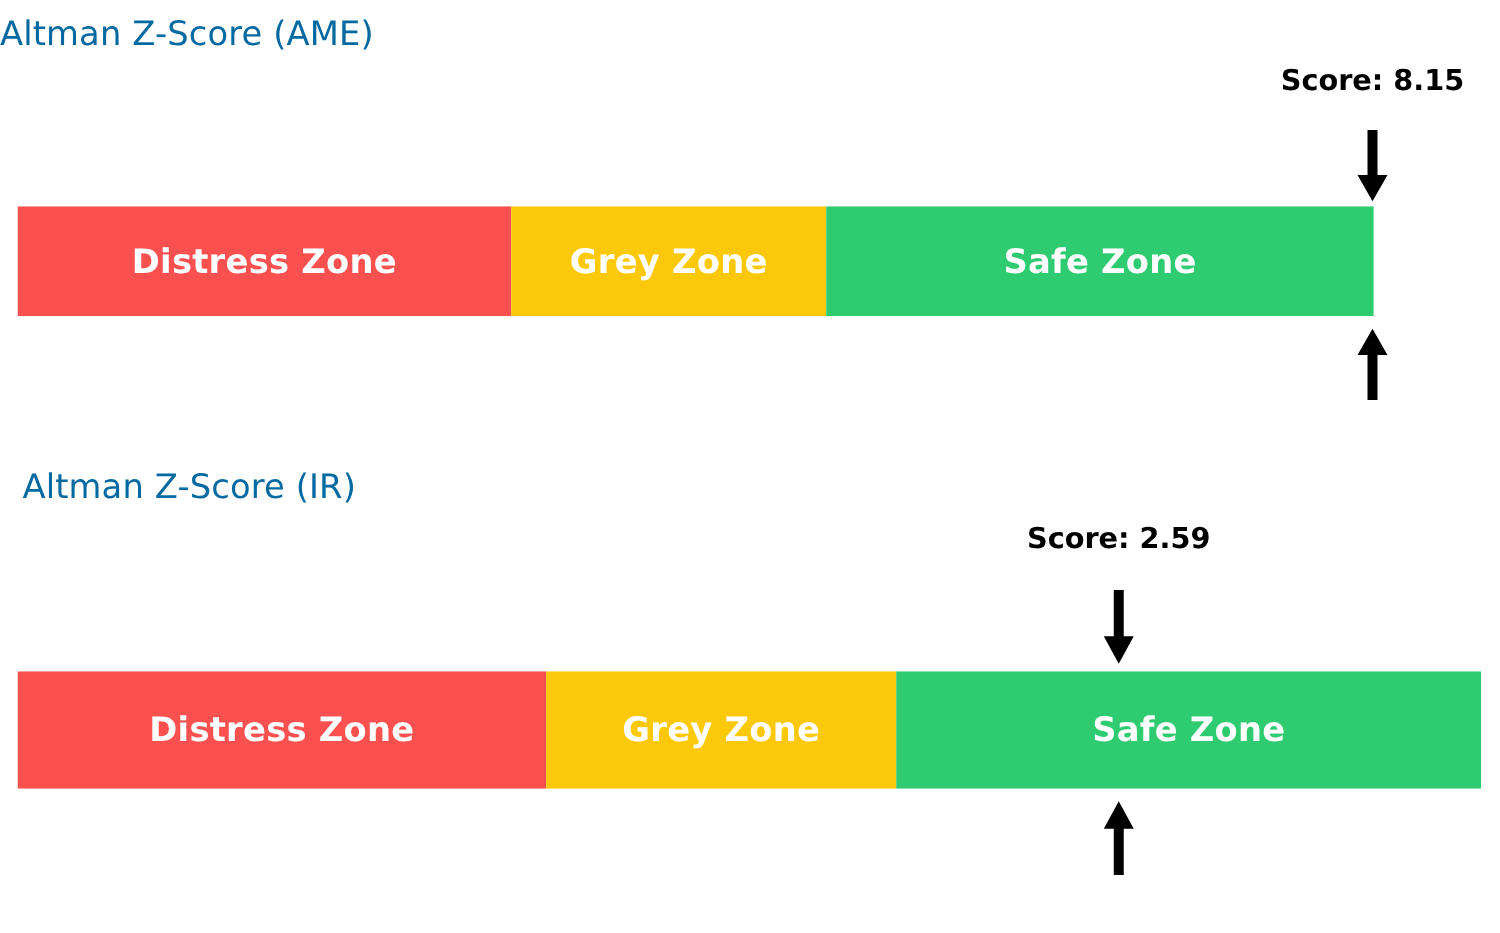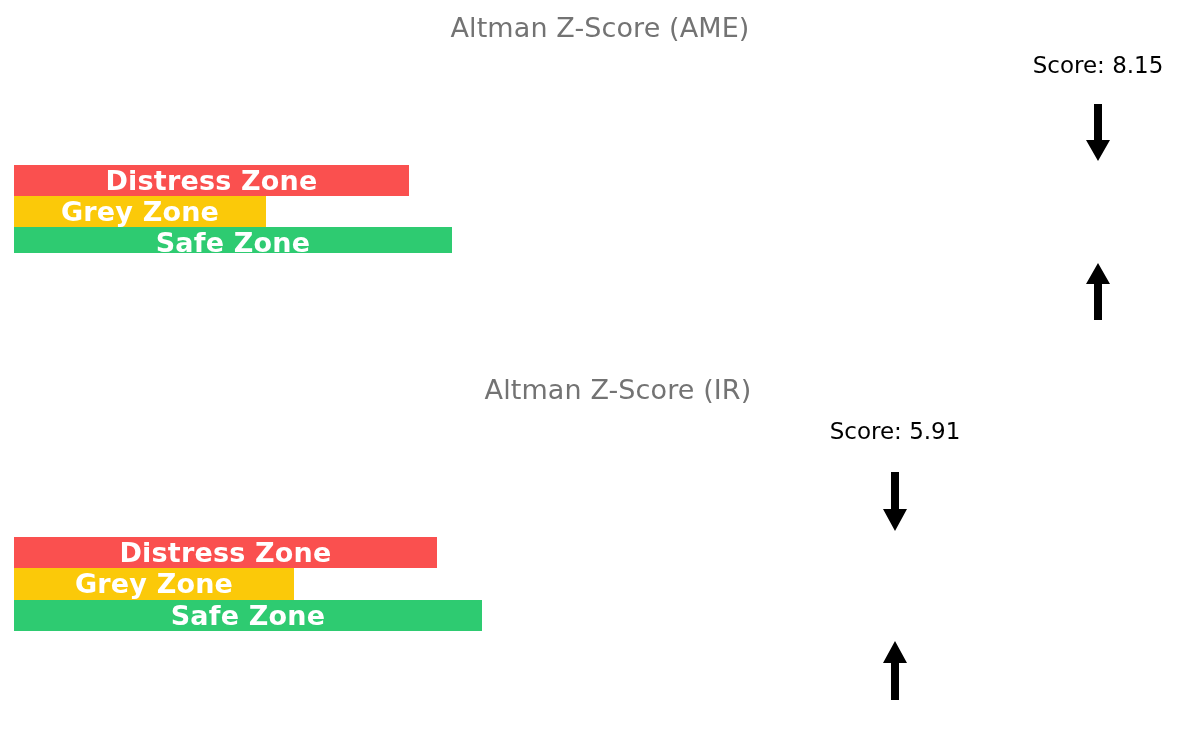--- a/index.html
+++ b/index.html
@@ -18,45 +18,44 @@
   .chart-panel {
     position: absolute;
     left: 0;
     width: 1200px;
   }
 
   .panel-title {
     position: absolute;
     left: 0;
     width: 1200px;
-    text-align: center;
-    color: #737373;
+    text-align: left;
+    color: #0369a1;
     font-size: 27px;
     font-weight: 400;
     font-family: "DejaVu Sans", sans-serif;
     letter-spacing: 0.1px;
     white-space: nowrap;
   }
 
   .score-label {
     position: absolute;
     font-size: 23px;
-    font-weight: normal;
+    font-weight: bold;
     color: #000000;
     font-family: "DejaVu Sans", sans-serif;
     white-space: nowrap;
     transform: translateX(-50%);
     text-align: left;
   }
 
   .zone-bar {
     position: absolute;
     display: flex;
     overflow: hidden;
-    flex-direction: column;
   }
 
   .zone {
     height: 100%;
     display: flex;
     align-items: center;
     justify-content: center;
     box-sizing: border-box;
   }
 
@@ -108,21 +107,21 @@
       <polygon points="14,1 26,22 18,22 18,58 10,58 10,22 2,22" fill="#000000"></polygon>
     </svg>
   </div>
 
 </div>
 
 <div class="chart-panel" style="top:360px;height:386px;">
 
   <div class="panel-title" style="top:14px;padding-left:18px;">Altman Z-Score (IR)</div>
 
-  <div class="score-label" style="left:895px; top:58px;">Score: 5.91</div>
+  <div class="score-label" style="left:895px; top:58px;">Score: 2.59</div>
 
   <div class="arrow" style="left:895px; top:112px;">
     <svg width="28" height="60" viewBox="0 0 28 60">
       <polygon points="10,0 18,0 18,37 26,37 14,59 2,37 10,37" fill="#000000"></polygon>
     </svg>
   </div>
 
   <div class="zone-bar" style="left:14px; top:177px; width:1171px; height:94px;">
     <div class="zone" style="width:423px;background:#FA504F;">
       <span class="zone-label">Distress Zone</span>

